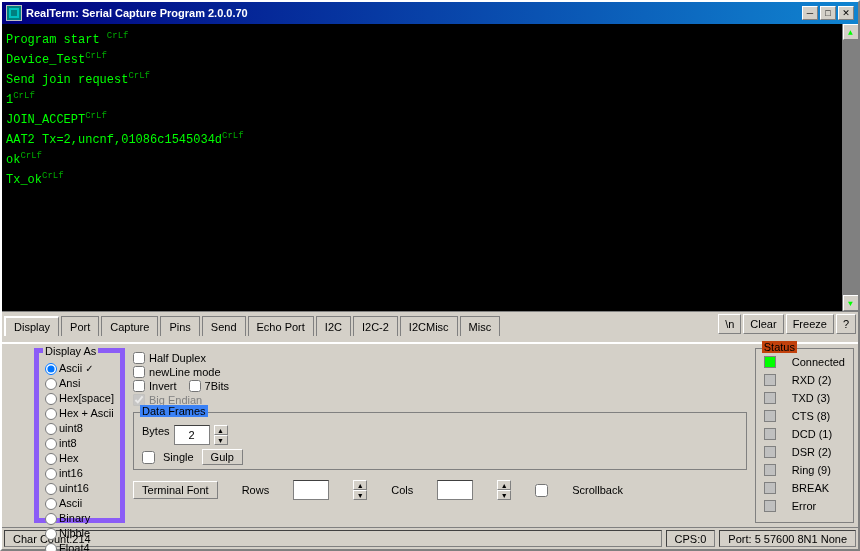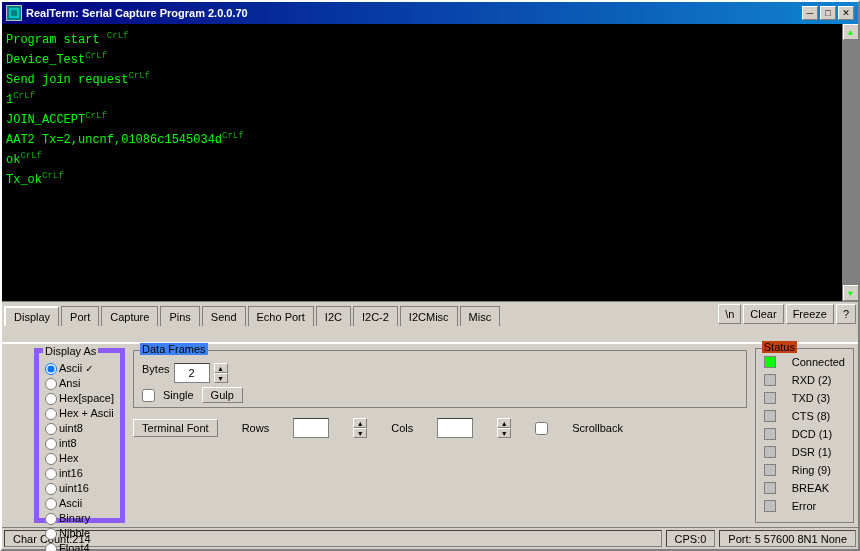--- a/index.html
+++ b/index.html
@@ -111,21 +111,21 @@
     .scroll-track {
       flex: 1;
       width: 16px;
       background: #808080;
     }
     
     .tabs-row {
       display: flex;
       align-items: flex-end;
       background: #d4d0c8;
-      padding: 2px 2px 16px 2px;
+      padding: 2px 2px 6px 2px;
       border-top: 1px solid #808080;
       flex-shrink: 0;
       justify-content: space-between;
     }
     .tab {
       padding: 2px 8px;
       border: 1px solid #808080;
       border-bottom: none;
       background: #d4d0c8;
       cursor: pointer;
@@ -432,20 +432,40 @@
           </div>
           <div class="radio-item">
             <input type="radio" name="display-as" style="">
             <label>Float4</label>
           </div>
         </div>
     </div>
 
     <div class="middle-section">
 
+      <div style="display:flex; flex-direction:column; gap:2px; margin-top:4px;">
+        <div class="checkbox-item">
+          <input type="checkbox" style="">
+          <label>Half Duplex</label>
+        </div>
+        <div class="checkbox-item">
+          <input type="checkbox" style="">
+          <label>newLine mode</label>
+        </div>
+        <div class="checkbox-item">
+          <input type="checkbox" style="">
+          <label>Invert</label>
+          <input type="checkbox" style="margin-left: 8px;">
+          <label>7Bits</label>
+        </div>
+        <div class="checkbox-item">
+          <input type="checkbox" checked="" disabled="" style="">
+          <label style="color:#808080;">Big Endian</label>
+        </div>
+      </div>
 
       <div class="fieldset-box" style="margin-top:2px;">
         <div class="fieldset-legend">Data Frames</div>
         <div class="spinner-group">
           <label>Bytes</label>
           <input type="text" class="spinner-input" value="2" style="">
           <div class="spinner-btns">
             <button class="spinner-btn">▲</button>
             <button class="spinner-btn">▼</button>
           </div>
@@ -494,21 +514,21 @@
           <div class="status-item">
             <div class="led"></div>
             <span>CTS (8)</span>
           </div>
           <div class="status-item">
             <div class="led"></div>
             <span>DCD (1)</span>
           </div>
           <div class="status-item">
             <div class="led"></div>
-            <span>DSR (1)</span>
+            <span>DSR (2)</span>
           </div>
           <div class="status-item">
             <div class="led"></div>
             <span>Ring (9)</span>
           </div>
           <div class="status-item">
             <div class="led"></div>
             <span>BREAK</span>
           </div>
           <div class="status-item">

